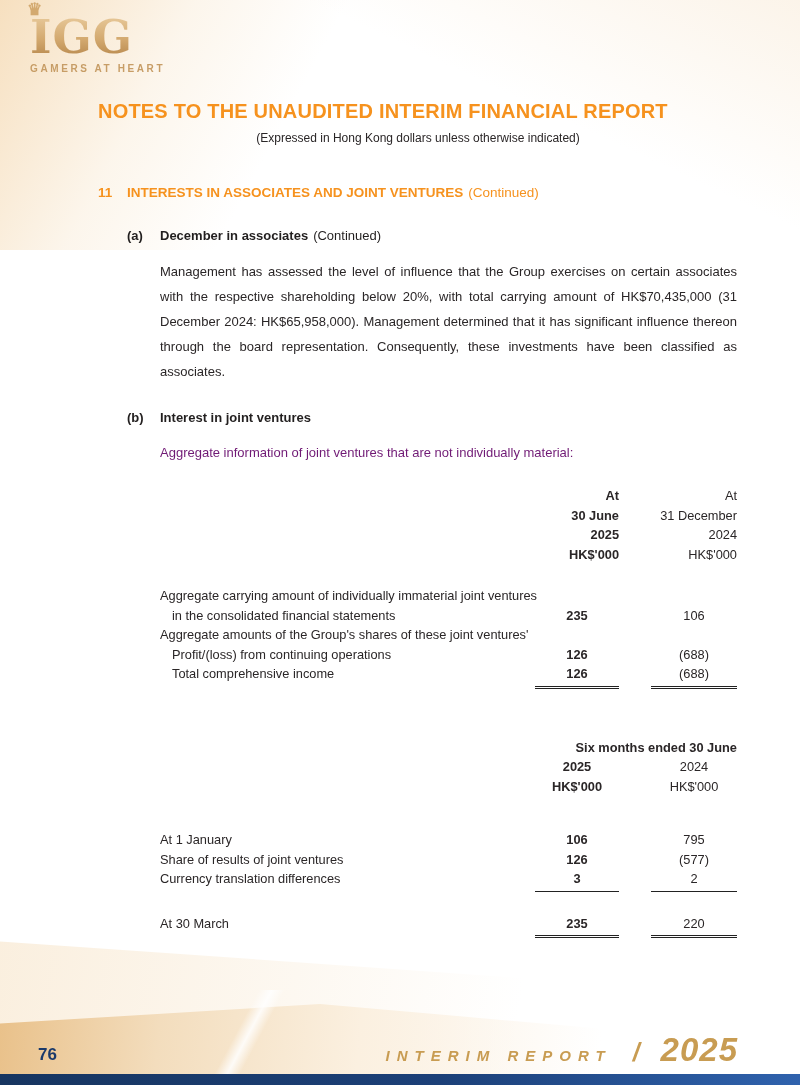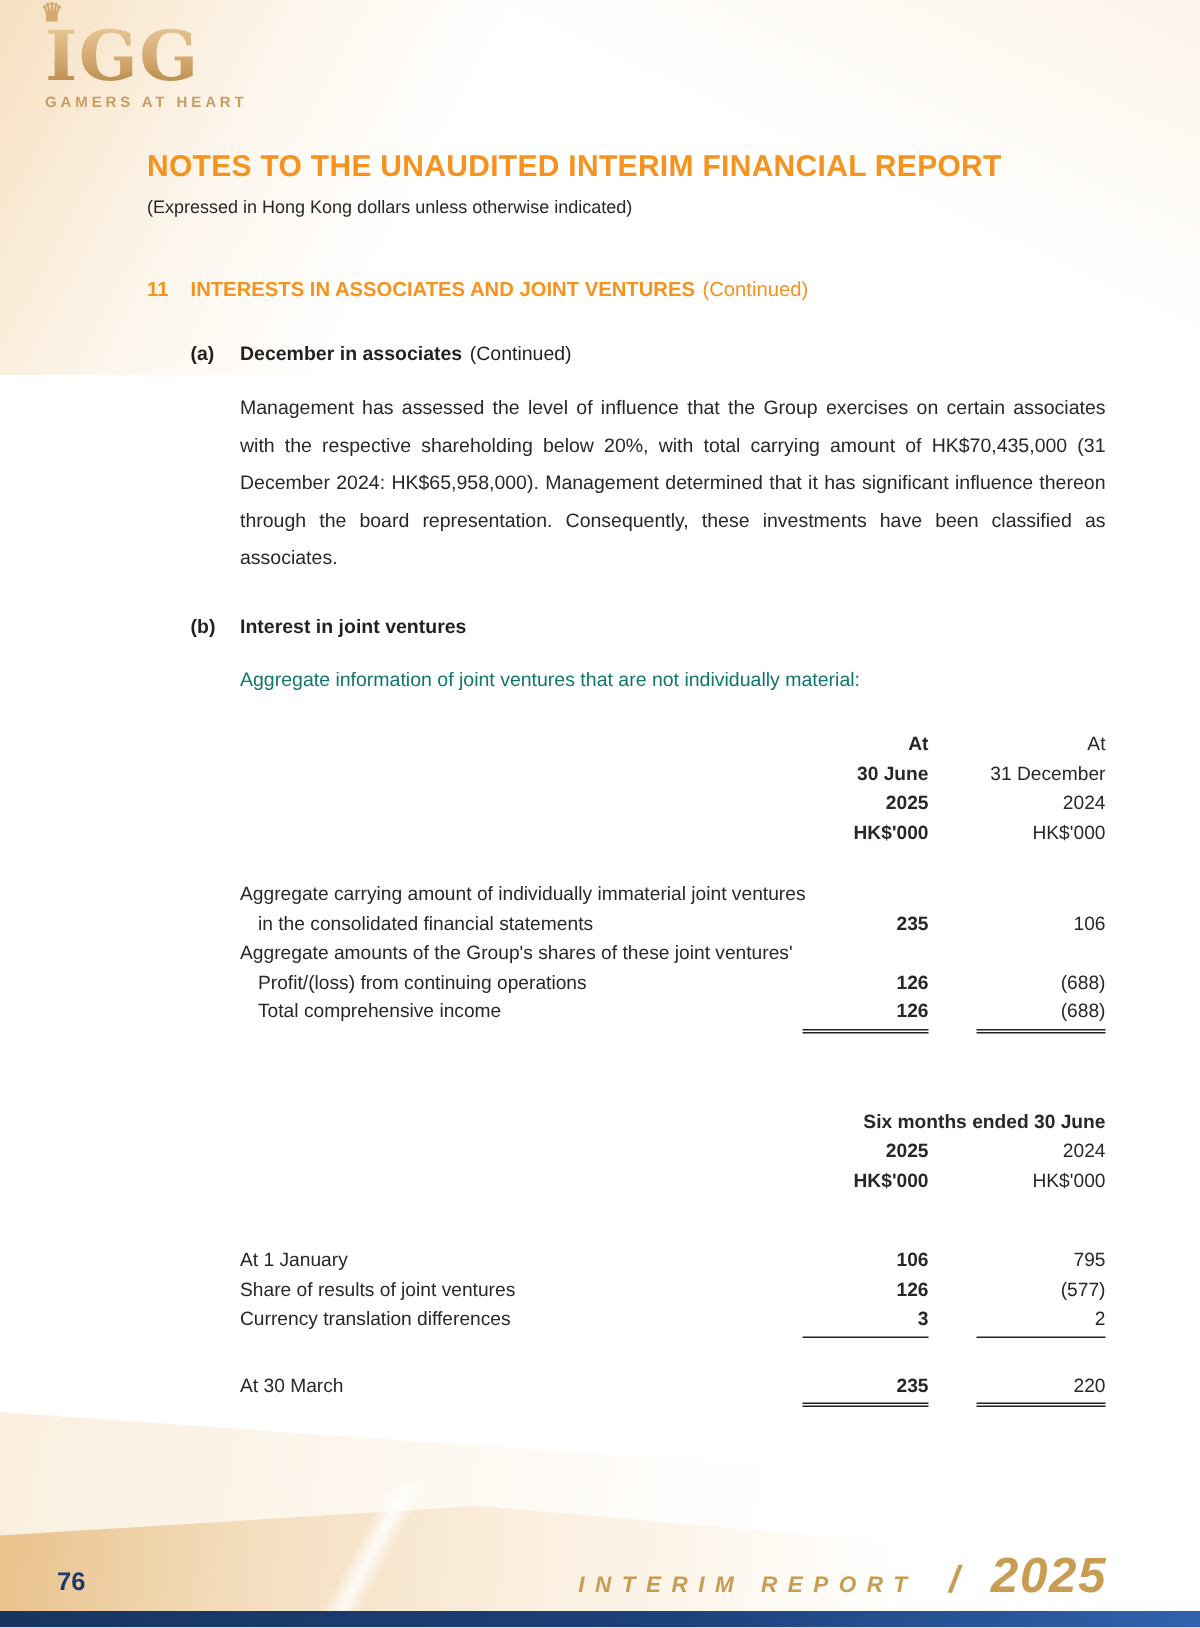--- a/index.html
+++ b/index.html
@@ -56,44 +56,44 @@
   .logo-tagline {
     margin-top:3px; font-size:10px; letter-spacing:2.6px; color:#c79d66; font-weight:bold;
   }
 
   
   .content { position:absolute; top:100px; left:98px; width:640px; }
 
   .page-title {
     color:#f6921e; font-weight:bold; font-size:20px; letter-spacing:.2px; line-height:1.15;
   }
-  .page-subtitle { margin-top:8px; font-size:12px; color:#2a2627; }
+  .page-subtitle { margin-top:8px; font-size:12px; color:#2a2627;text-align:center; }
 
   .sec-row { display:grid; grid-template-columns:29px 1fr; margin-top:40px;
     color:#f6921e; font-weight:bold; font-size:13.5px; }
   .sec-row .cont { font-weight:normal; margin-left:5px; }
 
   .sub-row { display:grid; grid-template-columns:33px 1fr; margin-left:29px; margin-top:28px;
     font-weight:bold; font-size:13px; color:#221f1f; }
   .sub-row .cont { font-weight:normal; margin-left:5px; }
 
   .para {
     margin:16px 0 0 62px; width:577px; font-size:13px; line-height:25px;
     text-align:justify; color:#2a2627;
   }
 
-  .intro { margin:20px 0 0 62px; font-size:13px; color:#0f766e; }
+  .intro { margin:20px 0 0 62px; font-size:13px; color:#701a75; }
 
   
   .fintable { margin:26px 0 0 62px; width:577px; font-size:12.8px; color:#2a2627; }
   .fgrid { display:grid; grid-template-columns:1fr 84px 86px; column-gap:24px; line-height:19.5px;gap:32px; }
   .t-label { white-space:nowrap; }
   .t-label.ind { padding-left:12px; }
   .vcol { text-align:right; }
-  .val { text-align:right; }
+  .val { text-align:center; }
   .c25 { font-weight:bold; }
   .span-head { grid-column:2 / 4; text-align:right; font-weight:bold; }
   .u-single { border-bottom:1px solid #222; padding-bottom:2px; }
   .u-double { border-bottom:3px double #222; padding-bottom:2px; }
   .gap-head { margin-bottom:22px; }
   .mt-row { margin-top:22px; }
   .mt-sec { margin-top:49px; }
   .mt-head { margin-top:34px; }
 
   

